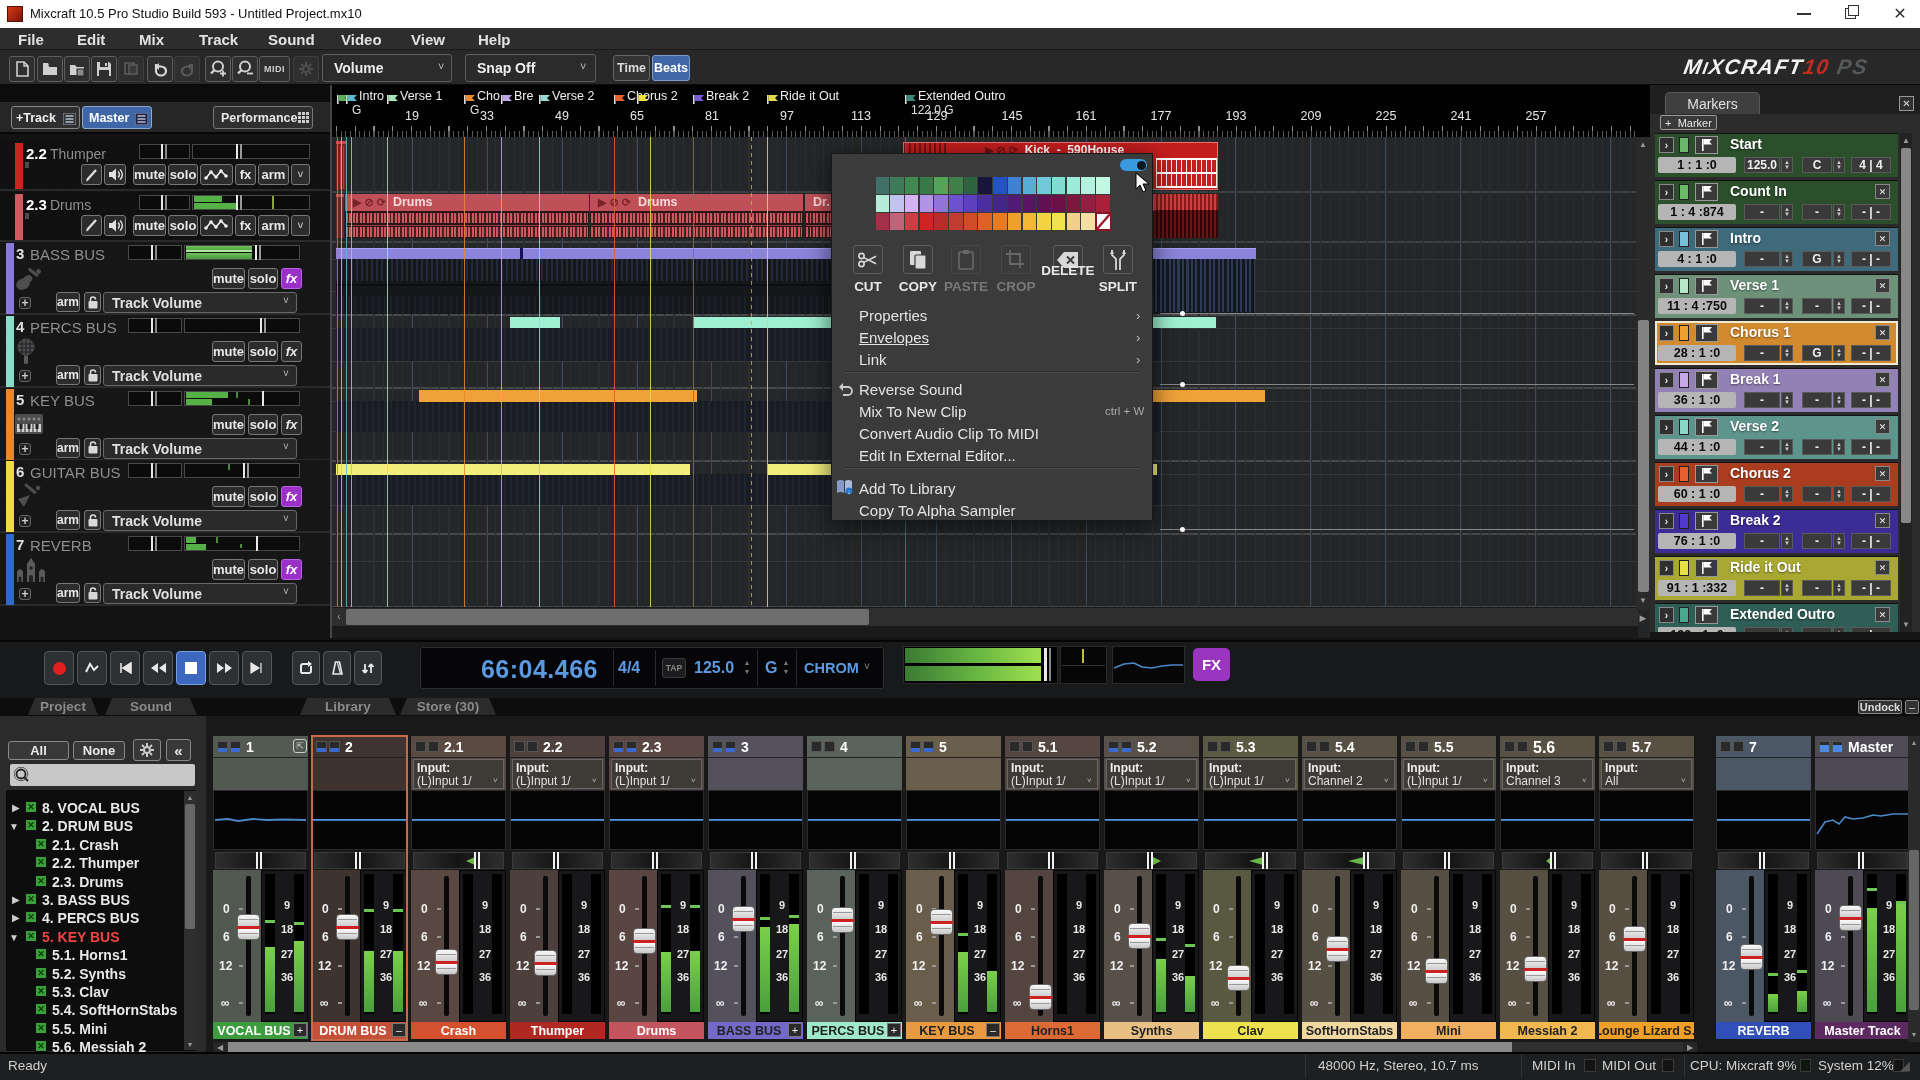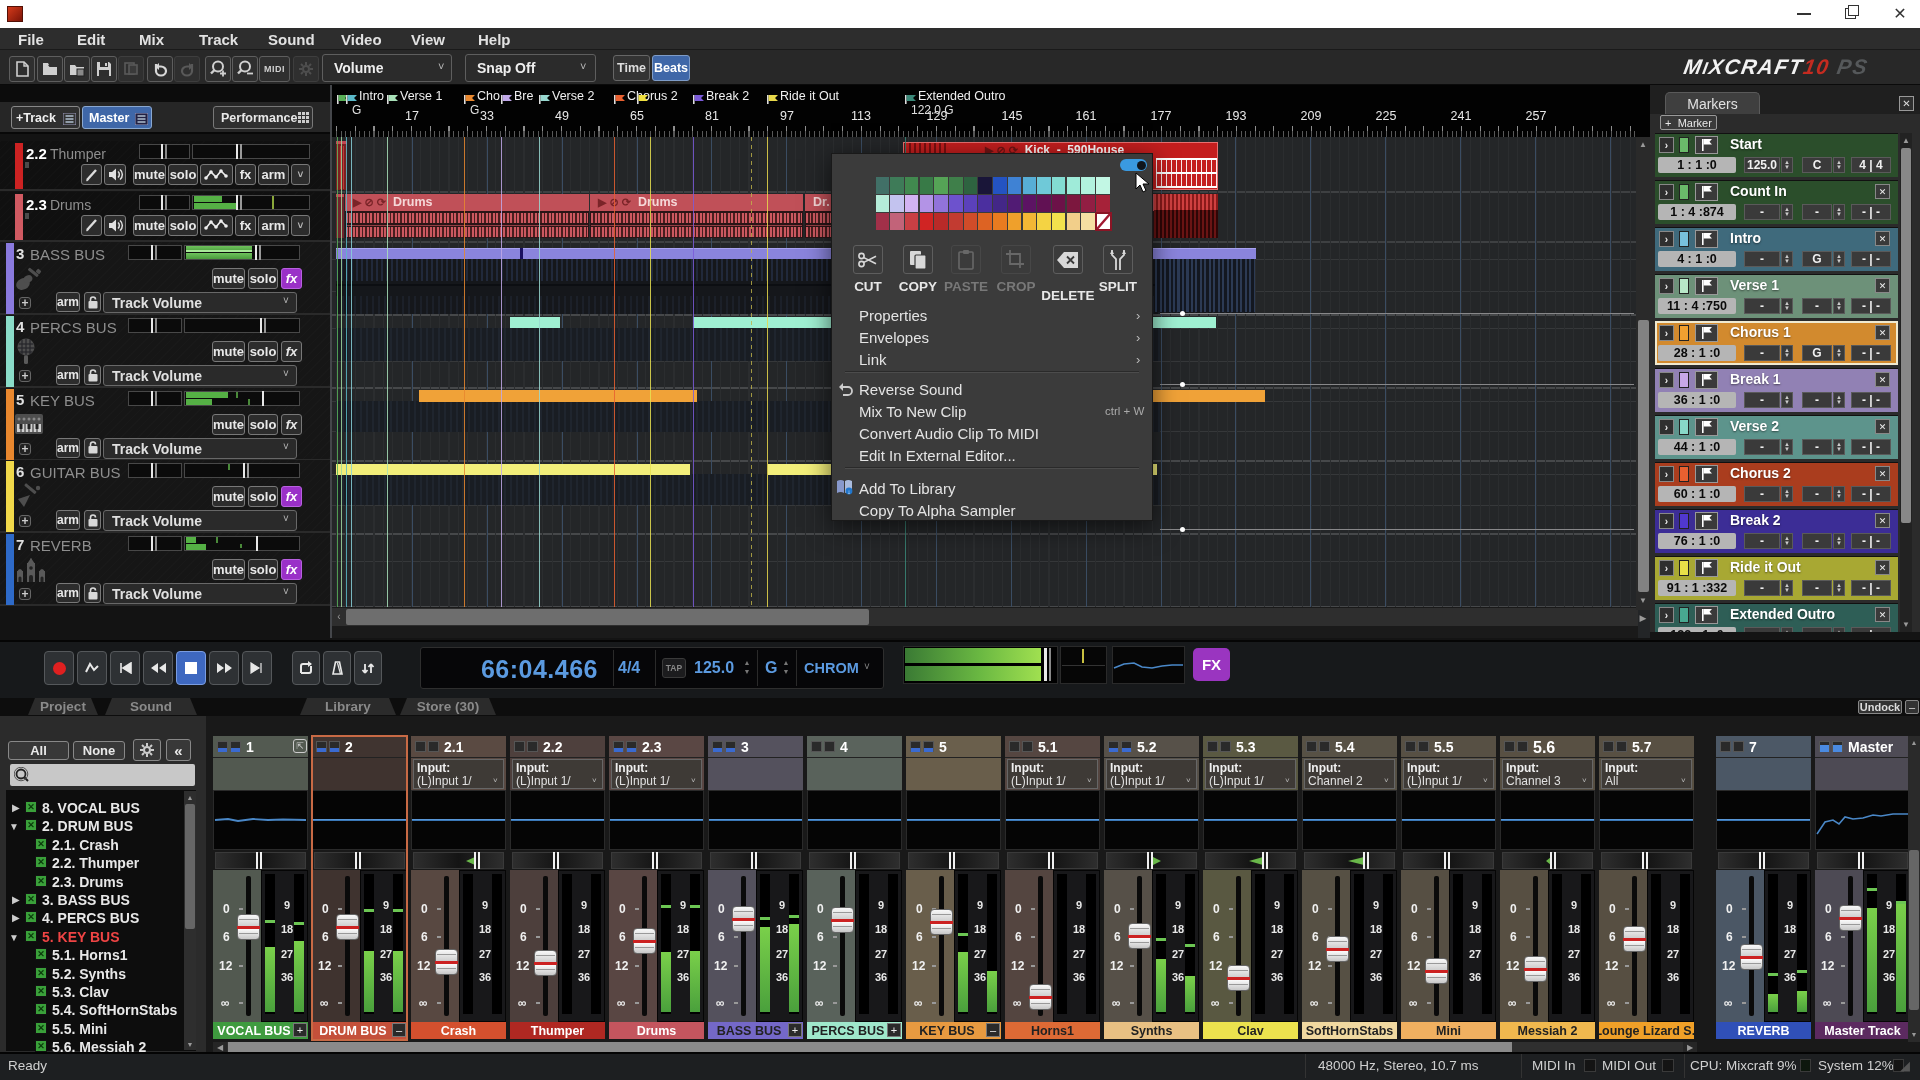--- a/index.html
+++ b/index.html
@@ -1,19 +1,20 @@
 <!DOCTYPE html>
 <html><head><meta charset="utf-8"><style>
 *{margin:0;padding:0;box-sizing:border-box;font-family:"Liberation Sans",sans-serif;}
 #root{position:relative;width:1920px;height:1080px;background:#141414;overflow:hidden;}
 .abs{position:absolute;}
 </style></head><body>
 <div id="root">
 <div class="abs" style="left:0px;top:0px;width:1920px;height:28px;background:#ffffff;"></div>
     <div class="abs" style="left:7px;top:6px;width:16px;height:16px;background:linear-gradient(135deg,#d43a1a,#7a1408);border:1px solid #531006;"></div>
+    <div class="abs" style="left:30px;top:6px;width:700px;height:17px;color:#111;font-size:13px;">Mixcraft 10.5 Pro Studio Build 593 - Untitled Project.mx10</div>
     <div class="abs" style="left:1797px;top:13px;width:14px;height:2px;background:#333;"></div>
     <div class="abs" style="left:1845px;top:8px;width:11px;height:11px;border:1px solid #333;"></div>
     <div class="abs" style="left:1848px;top:5px;width:11px;height:11px;border:1px solid #333;background:#fff;"></div>
     <div class="abs" style="left:1890px;top:4px;width:20px;height:20px;color:#333;font-size:16px;line-height:20px;text-align:center;">✕</div>
 <div class="abs" style="left:0px;top:28px;width:1920px;height:22px;background:#2d2d2d;border-bottom:1px solid #1a1a1a;"></div>
     <div class="abs" style="left:18px;top:31px;width:60px;height:17px;color:#e2e2e2;font-size:15px;font-weight:bold;">File</div>
     <div class="abs" style="left:77px;top:31px;width:60px;height:17px;color:#e2e2e2;font-size:15px;font-weight:bold;">Edit</div>
     <div class="abs" style="left:139px;top:31px;width:60px;height:17px;color:#e2e2e2;font-size:15px;font-weight:bold;">Mix</div>
     <div class="abs" style="left:199px;top:31px;width:60px;height:17px;color:#e2e2e2;font-size:15px;font-weight:bold;">Track</div>
     <div class="abs" style="left:268px;top:31px;width:60px;height:17px;color:#e2e2e2;font-size:15px;font-weight:bold;">Sound</div>
@@ -442,21 +443,21 @@
       </svg>
     </div>
     <div class="abs" style="left:103px;top:583px;width:194px;height:21px;background:#2a2a2a;border:1px solid #686868;border-radius:3px;"></div>
     <div class="abs" style="left:112px;top:586px;width:120px;height:15px;color:#e0e0e0;font-size:14px;font-weight:bold;">Track Volume</div>
     <div class="abs" style="left:283px;top:586px;width:12px;height:13px;color:#bbb;font-size:10px;">˅</div>
 <div class="abs" style="left:332px;top:85px;width:1318px;height:553px;background:#232527;"></div>
     <div class="abs" style="left:330px;top:85px;width:2px;height:553px;background:#44464a;"></div>
     <div class="abs" style="left:332px;top:85px;width:1318px;height:52px;background:#020202;"></div>
     <div class="abs" style="left:336px;top:126px;width:1300px;height:11px;background:repeating-linear-gradient(90deg,#8e8e8e 0px,#8e8e8e 1px,transparent 1px,transparent 18.75px);"></div>
     <div class="abs" style="left:336px;top:131px;width:1300px;height:6px;background:repeating-linear-gradient(90deg,#585858 0px,#585858 1px,transparent 1px,transparent 4.6875px);"></div>
-    <div class="abs" style="left:398px;top:109px;width:28px;height:13px;color:#e8e8e8;font-size:12.5px;text-align:center;">17</div>
+    <div class="abs" style="left:398px;top:109px;width:28px;height:13px;color:#e8e8e8;font-size:12.5px;text-align:center;">19</div>
     <div class="abs" style="left:473px;top:109px;width:28px;height:13px;color:#e8e8e8;font-size:12.5px;text-align:center;">33</div>
     <div class="abs" style="left:548px;top:109px;width:28px;height:13px;color:#e8e8e8;font-size:12.5px;text-align:center;">49</div>
     <div class="abs" style="left:623px;top:109px;width:28px;height:13px;color:#e8e8e8;font-size:12.5px;text-align:center;">65</div>
     <div class="abs" style="left:698px;top:109px;width:28px;height:13px;color:#e8e8e8;font-size:12.5px;text-align:center;">81</div>
     <div class="abs" style="left:773px;top:109px;width:28px;height:13px;color:#e8e8e8;font-size:12.5px;text-align:center;">97</div>
     <div class="abs" style="left:847px;top:109px;width:28px;height:13px;color:#e8e8e8;font-size:12.5px;text-align:center;">113</div>
     <div class="abs" style="left:923px;top:109px;width:28px;height:13px;color:#e8e8e8;font-size:12.5px;text-align:center;">129</div>
     <div class="abs" style="left:998px;top:109px;width:28px;height:13px;color:#e8e8e8;font-size:12.5px;text-align:center;">145</div>
     <div class="abs" style="left:1072px;top:109px;width:28px;height:13px;color:#e8e8e8;font-size:12.5px;text-align:center;">161</div>
     <div class="abs" style="left:1147px;top:109px;width:28px;height:13px;color:#e8e8e8;font-size:12.5px;text-align:center;">177</div>
@@ -1882,35 +1883,35 @@
         </g>
       </svg>
     </div>
     <div class="abs" style="left:989px;top:279px;width:54px;height:14px;color:#787878;font-size:13.5px;font-weight:bold;text-align:center;">CROP</div>
     <div class="abs" style="left:1053px;top:245px;width:30px;height:29px;border:1px solid #5e5e5e;border-radius:3px;display:flex;align-items:center;justify-content:center;">
       <svg width="24" height="18" viewBox="0 0 24 18">
         <path d="M8 1h14v16H8L1 9z" fill="#d8d8d8"></path>
         <path d="M11 5.5l7 7M18 5.5l-7 7" stroke="#3a3a3a" stroke-width="1.8"></path>
       </svg>
     </div>
-    <div class="abs" style="left:1041px;top:288px;width:54px;height:14px;color:#e8e8e8;font-size:13.5px;font-weight:bold;text-align:center;">DELETE</div>
+    <div class="abs" style="left:1041px;top:263px;width:54px;height:14px;color:#e8e8e8;font-size:13.5px;font-weight:bold;text-align:center;">DELETE</div>
     <div class="abs" style="left:1103px;top:245px;width:30px;height:29px;border:1px solid #5e5e5e;border-radius:3px;display:flex;align-items:center;justify-content:center;">
       <svg width="22" height="22" viewBox="0 0 22 22">
         <g stroke="#d8d8d8" stroke-width="1.8" fill="none">
           <path d="M9 21V10L5 6V1"></path>
           <path d="M13 21V10l4-4V1"></path>
         </g>
         <path d="M5 1l-2 4h4z" fill="#d8d8d8"></path>
         <path d="M17 1l-2 4h4z" fill="#d8d8d8"></path>
       </svg>
     </div>
     <div class="abs" style="left:1091px;top:279px;width:54px;height:14px;color:#e8e8e8;font-size:13.5px;font-weight:bold;text-align:center;">SPLIT</div>
     <div class="abs" style="left:859px;top:307px;width:200px;height:16px;color:#e4e4e4;font-size:15px;">Properties</div>
     <div class="abs" style="left:1136px;top:308px;width:12px;height:14px;color:#bbb;font-size:13px;">›</div>
-    <div class="abs" style="left:859px;top:329px;width:200px;height:16px;color:#e4e4e4;font-size:15px;">Envelopes</div>
+    <div class="abs" style="left:859px;top:329px;width:200px;height:16px;color:#e4e4e4;font-size:15px;text-decoration:underline;">Envelopes</div>
     <div class="abs" style="left:1136px;top:330px;width:12px;height:14px;color:#bbb;font-size:13px;">›</div>
     <div class="abs" style="left:859px;top:351px;width:200px;height:16px;color:#e4e4e4;font-size:15px;">Link</div>
     <div class="abs" style="left:1136px;top:352px;width:12px;height:14px;color:#bbb;font-size:13px;">›</div>
     <div class="abs" style="left:845px;top:371px;width:294px;height:1px;background:#2a2a2a;"></div>
     <div class="abs" style="left:845px;top:372px;width:294px;height:1px;background:#4c4c4c;"></div>
     <div class="abs" style="left:837px;top:382px;width:18px;height:14px;"><svg width="16" height="14" viewBox="0 0 16 14">
         <path d="M4 5h7a4 4 0 0 1 0 8H6" fill="none" stroke="#ccc" stroke-width="1.8"></path>
         <path d="M6 1L2 5l4 4z" fill="#ccc"></path>
       </svg></div>
     <div class="abs" style="left:859px;top:381px;width:200px;height:16px;color:#e4e4e4;font-size:15px;">Reverse Sound</div>

